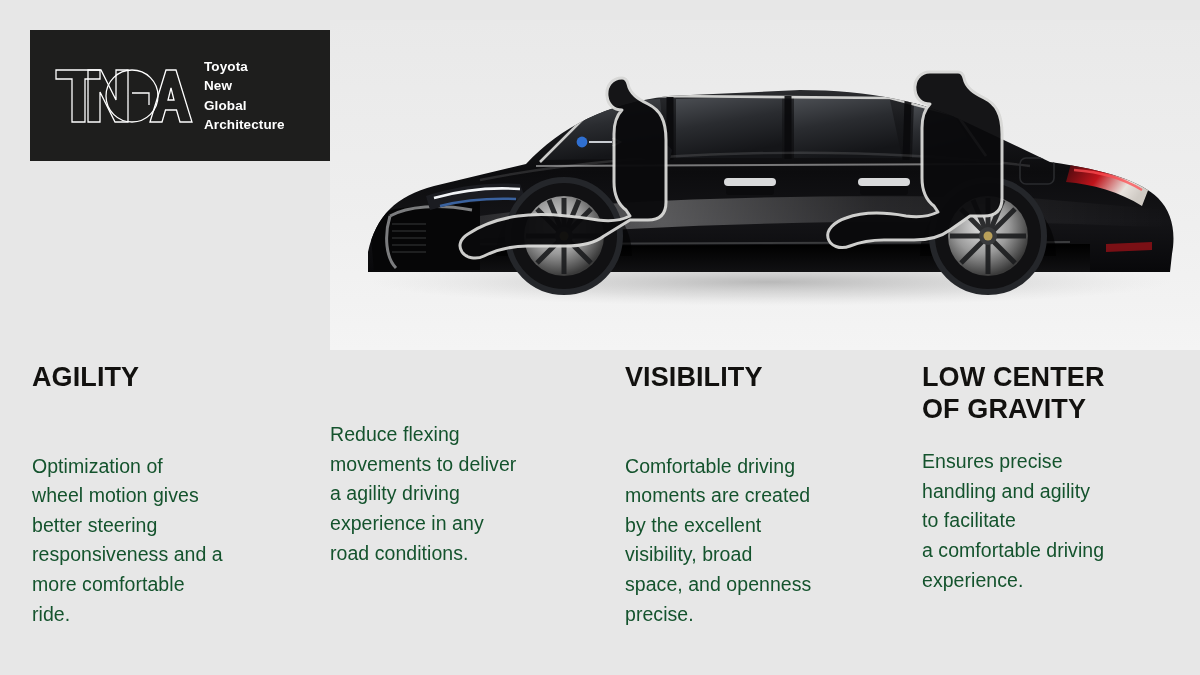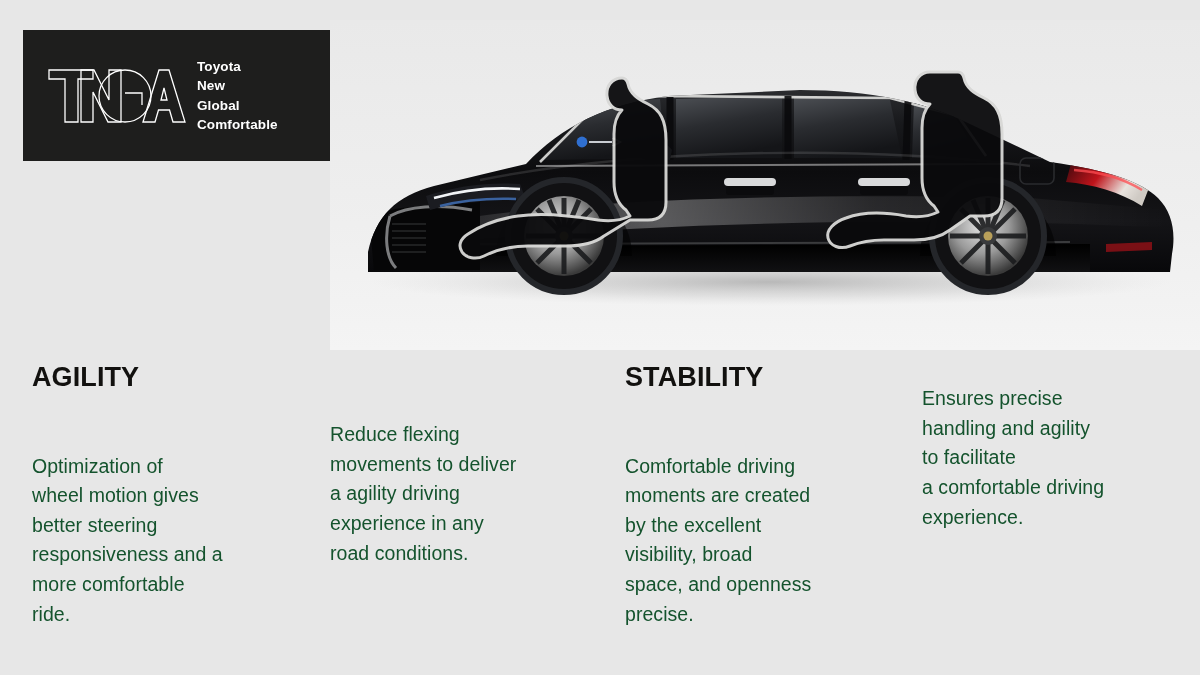--- a/index.html
+++ b/index.html
@@ -6,21 +6,21 @@
   html,body { width:1200px; height:675px; }
   body {
     background:#e7e7e7;
     font-family:"Liberation Sans", sans-serif;
     position:relative;
     overflow:hidden;
   }
 
   
   #logo-block {
-    position:absolute; left:23px; top:30px;
+    position:absolute; left:30px; top:30px;
     width:318px; height:131px;
     background:#1e1e1d;
     display:flex; align-items:center;
   }
   #tnga-mark { margin-left:24px; width:140px; height:72px; flex:none; }
   #logo-wordmark {
     margin-left:10px; color:#ffffff;
     font-size:13.5px; font-weight:bold; line-height:1.42;
     letter-spacing:.1px;
   }
@@ -76,21 +76,21 @@
       <path d="M78 33 H95 V45"></path>
 
       <path d="M96 62 L112 10 H122 L138 62 H126 L122.5 50 H111.5 L108 62 Z M114 40 H120 L117 28 Z"></path>
     </g>
   </svg>
 
   <div id="logo-wordmark">
     <div>Toyota</div>
     <div>New</div>
     <div>Global</div>
-    <div>Comfortable</div>
+    <div>Architecture</div>
   </div>
 </div>
 
 <div id="car-stage">
   <svg id="car-svg" viewBox="0 0 870 330">
     <defs>
       <linearGradient id="backdropG" x1="0" y1="0" x2="0" y2="1">
         <stop offset="0" stop-color="#e9e9e9"></stop>
         <stop offset="0.62" stop-color="#efefef"></stop>
         <stop offset="1" stop-color="#f4f4f4"></stop>
@@ -297,30 +297,32 @@
 
   <div class="pillar pillar-1">
     <div class="pillar-body">Reduce flexing
 movements to deliver
 a agility driving
 experience in any
 road conditions.</div>
   </div>
 
   <div class="pillar pillar-2">
-    <div class="pillar-title">STABILITY</div>
+    <div class="pillar-title">VISIBILITY</div>
     <div class="pillar-body">Comfortable driving
 moments are created
 by the excellent
 visibility, broad
 space, and openness
 precise.</div>
   </div>
 
   <div class="pillar pillar-3">
+    <div class="pillar-title">LOW CENTER
+OF GRAVITY</div>
     <div class="pillar-body">Ensures precise
 handling and agility
 to facilitate
 a comfortable driving
 experience.</div>
   </div>
 
 </div>
 
 </body></html>

